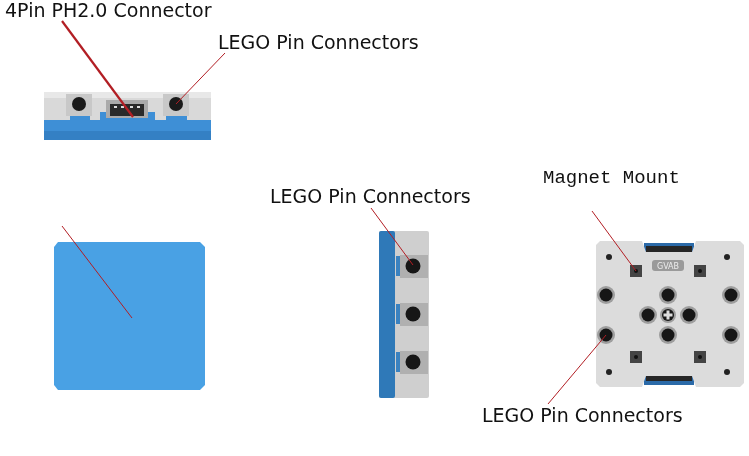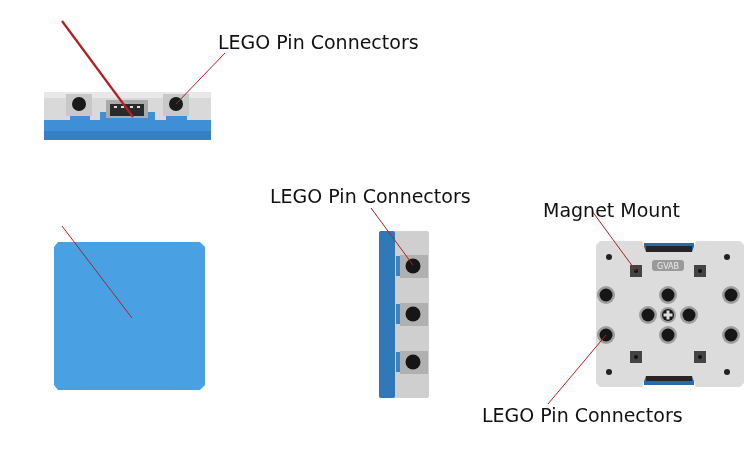--- a/index.html
+++ b/index.html
@@ -101,18 +101,19 @@
   <g stroke="#b21e24" fill="none">
     <line x1="62" y1="21" x2="133" y2="117" stroke-width="2.2"></line>
     <line x1="225" y1="53" x2="176" y2="104" stroke-width="1"></line>
     <line x1="62" y1="226" x2="132" y2="318" stroke-width="1"></line>
     <line x1="371" y1="208" x2="413" y2="265" stroke-width="1"></line>
     <line x1="592" y1="211" x2="636" y2="271" stroke-width="1"></line>
     <line x1="548" y1="404" x2="606" y2="335" stroke-width="1"></line>
   </g>
 </svg>
 
+<div class="label" style="left:5px;top:1px;">4Pin PH2.0 Connector</div>
 <div class="label" style="left:218px;top:33px;">LEGO Pin Connectors</div>
 <div class="label" style="left:270px;top:187px;">LEGO Pin Connectors</div>
-<div class="label" style="left:543px;top:201px;">Magnet Mount</div>
+<div class="label" style="left:543px;top:169px;font-family:Liberation Mono, monospace;">Magnet Mount</div>
 <div class="label" style="left:482px;top:406px;">LEGO Pin Connectors</div>
 
 </div>
 
 </body></html>

